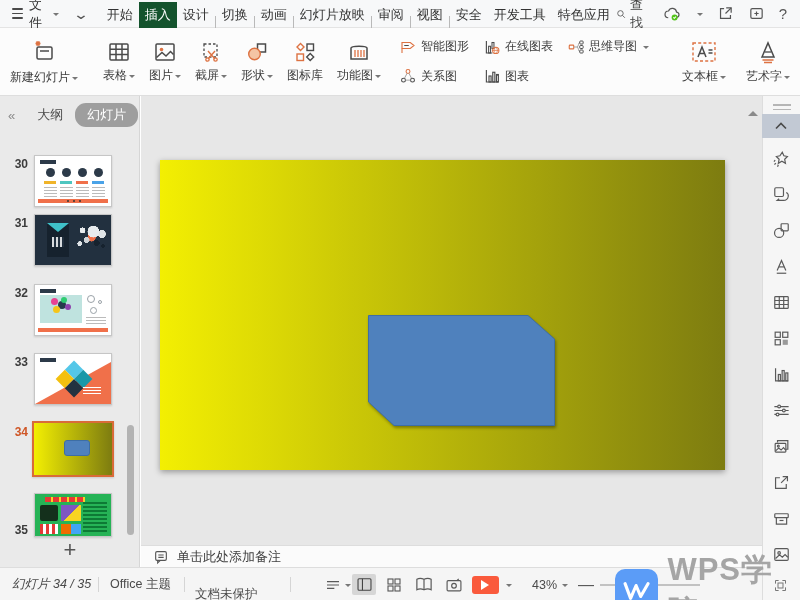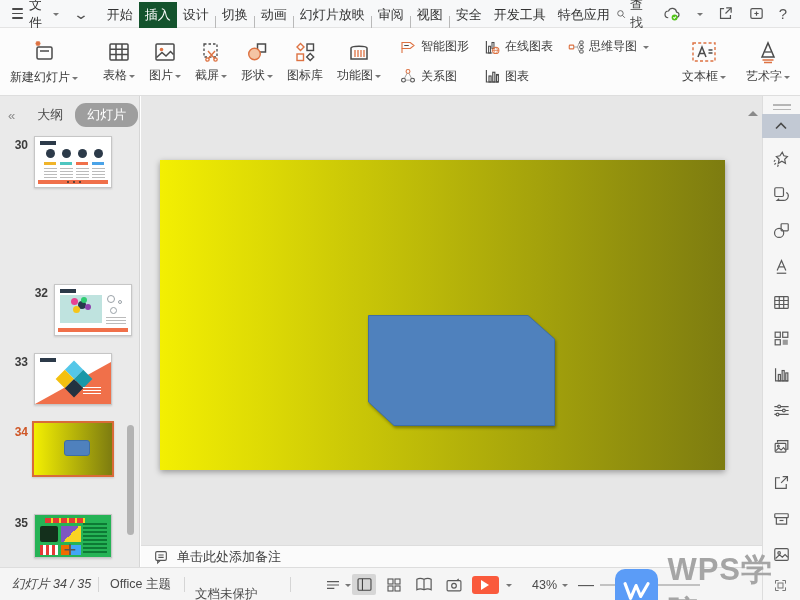--- a/index.html
+++ b/index.html
@@ -317,21 +317,21 @@
 
   </div>
 
   <div class="left-panel">
     <div class="panel-tabs">
       <span class="collapse-arrows">«</span>
       <span class="pt-outline">大纲</span>
       <span class="pt-slides">幻灯片</span>
     </div>
 
-    <div class="thumb-row" style="top:40px;">
+    <div class="thumb-row" style="top:59px;">
       <span class="thumb-num">30</span>
       <div class="thumb-box t30">
         <i class="chip"></i>
         <i class="circ" style="left:11px;"></i>
           <i class="circ" style="left:27px;"></i>
           <i class="circ" style="left:43px;"></i>
           <i class="circ" style="left:59px;"></i>
         <i class="bar" style="left:9px;background:#f0b429;"></i>
           <i class="bar" style="left:25px;background:#4ec6c0;"></i>
           <i class="bar" style="left:41px;background:#f0704a;"></i>
@@ -340,22 +340,31 @@
           <i class="txt" style="left:25px;"></i>
           <i class="txt" style="left:41px;"></i>
           <i class="txt" style="left:57px;"></i>
         <i class="foot"></i>
         <i class="dot" style="left:32px;"></i>
           <i class="dot" style="left:38px;"></i>
           <i class="dot" style="left:44px;"></i>
       </div>
     </div>
 
-
-    <div class="thumb-row" style="top:188px;padding-left:20px;">
+    <div class="thumb-row" style="top:118px;">
+      <span class="thumb-num">31</span>
+      <div class="thumb-box t31">
+        <i class="env"></i>
+          <i class="flap"></i>
+          <i class="grid"></i>
+          <i class="map"></i>
+      </div>
+    </div>
+
+    <div class="thumb-row" style="top:188px;">
       <span class="thumb-num">32</span>
       <div class="thumb-box t32">
         <i class="chip"></i>
           <i class="img"></i>
         <i class="blob" style="left:16px;top:13px;width:7px;height:7px;background:#e84393;"></i>
         <i class="blob" style="left:23px;top:16px;width:8px;height:8px;background:#273c4e;"></i>
         <i class="blob" style="left:18px;top:21px;width:7px;height:7px;background:#f5c518;"></i>
         <i class="blob" style="left:26px;top:12px;width:6px;height:6px;background:#2ecc71;"></i>
         <i class="blob" style="left:30px;top:19px;width:6px;height:6px;background:#8e44ad;"></i>
         <i class="c1"></i>
@@ -381,21 +390,21 @@
       </div>
     </div>
 
     <div class="thumb-row" style="top:327px;">
       <span class="thumb-num sel">34</span>
       <div class="thumb-box t34 sel">
         <i class="shape"></i>
       </div>
     </div>
 
-    <div class="thumb-row" style="top:418px;">
+    <div class="thumb-row" style="top:397px;align-items:flex-end;">
       <span class="thumb-num">35</span>
       <div class="thumb-box t35" style="height:44px;">
         <i class="title"></i>
           <i class="img1"></i>
           <i class="img2"></i>
           <i class="txt"></i>
           <i class="img3"></i>
           <i class="img4"></i>
       </div>
     </div>

